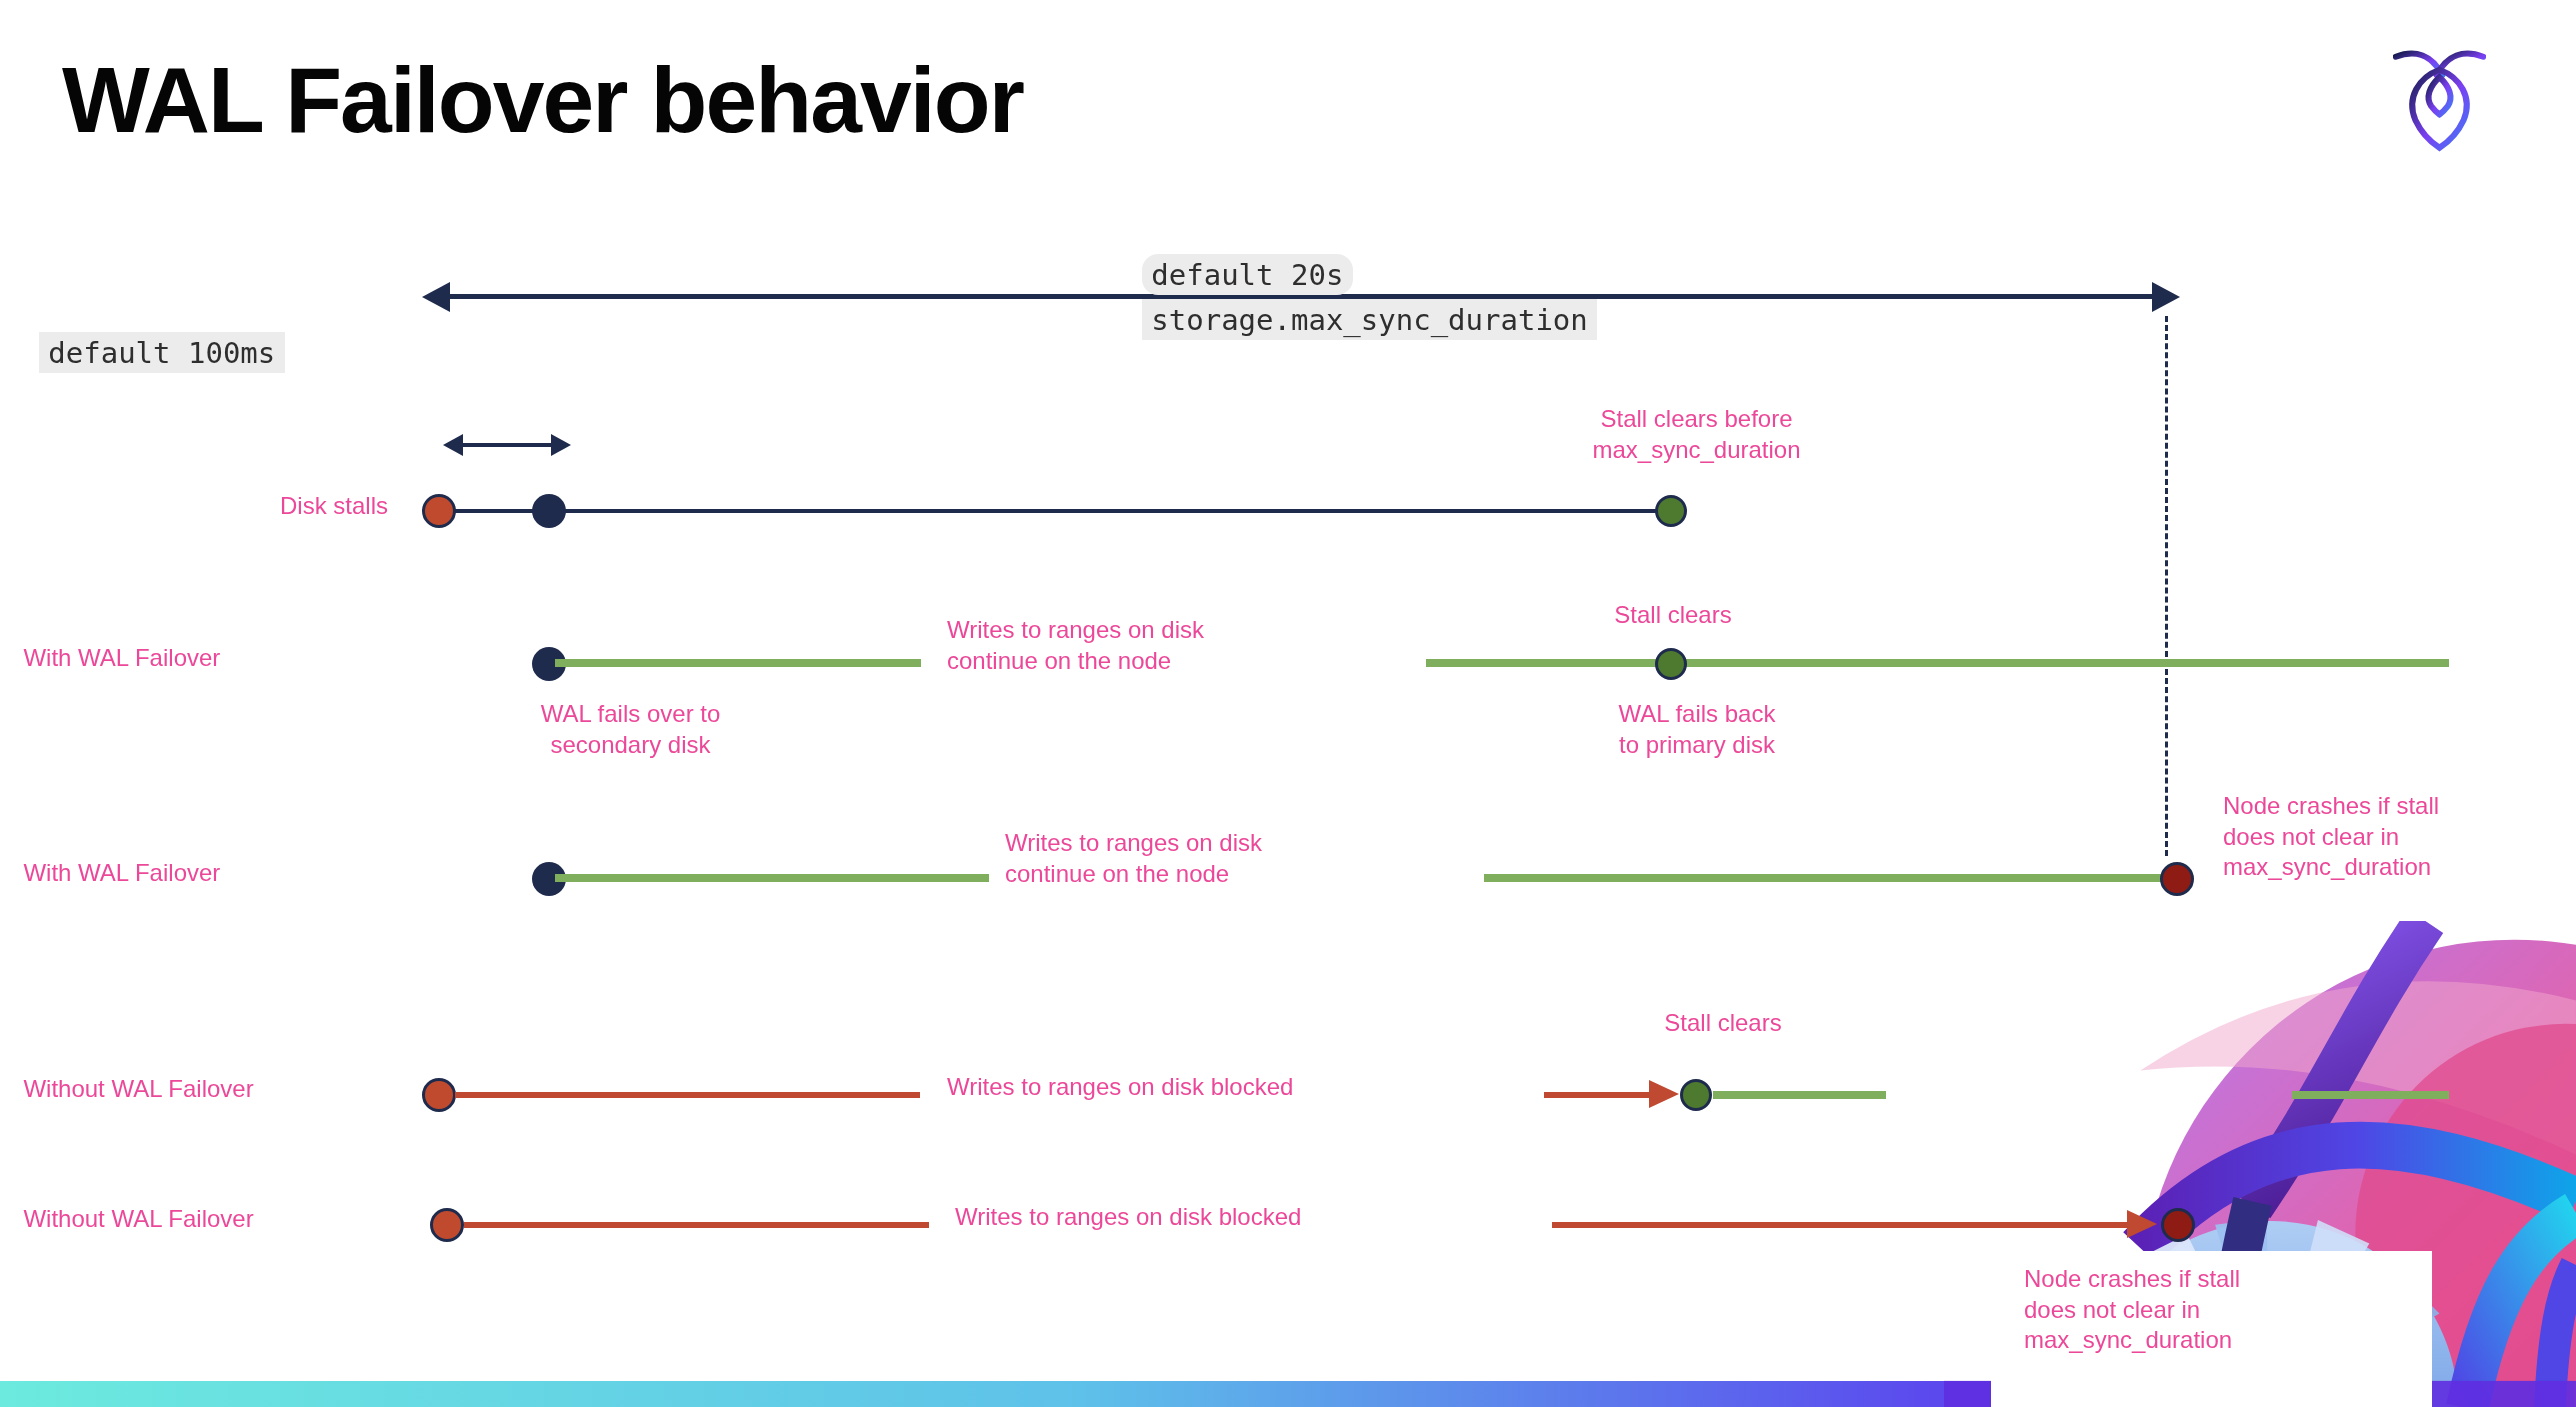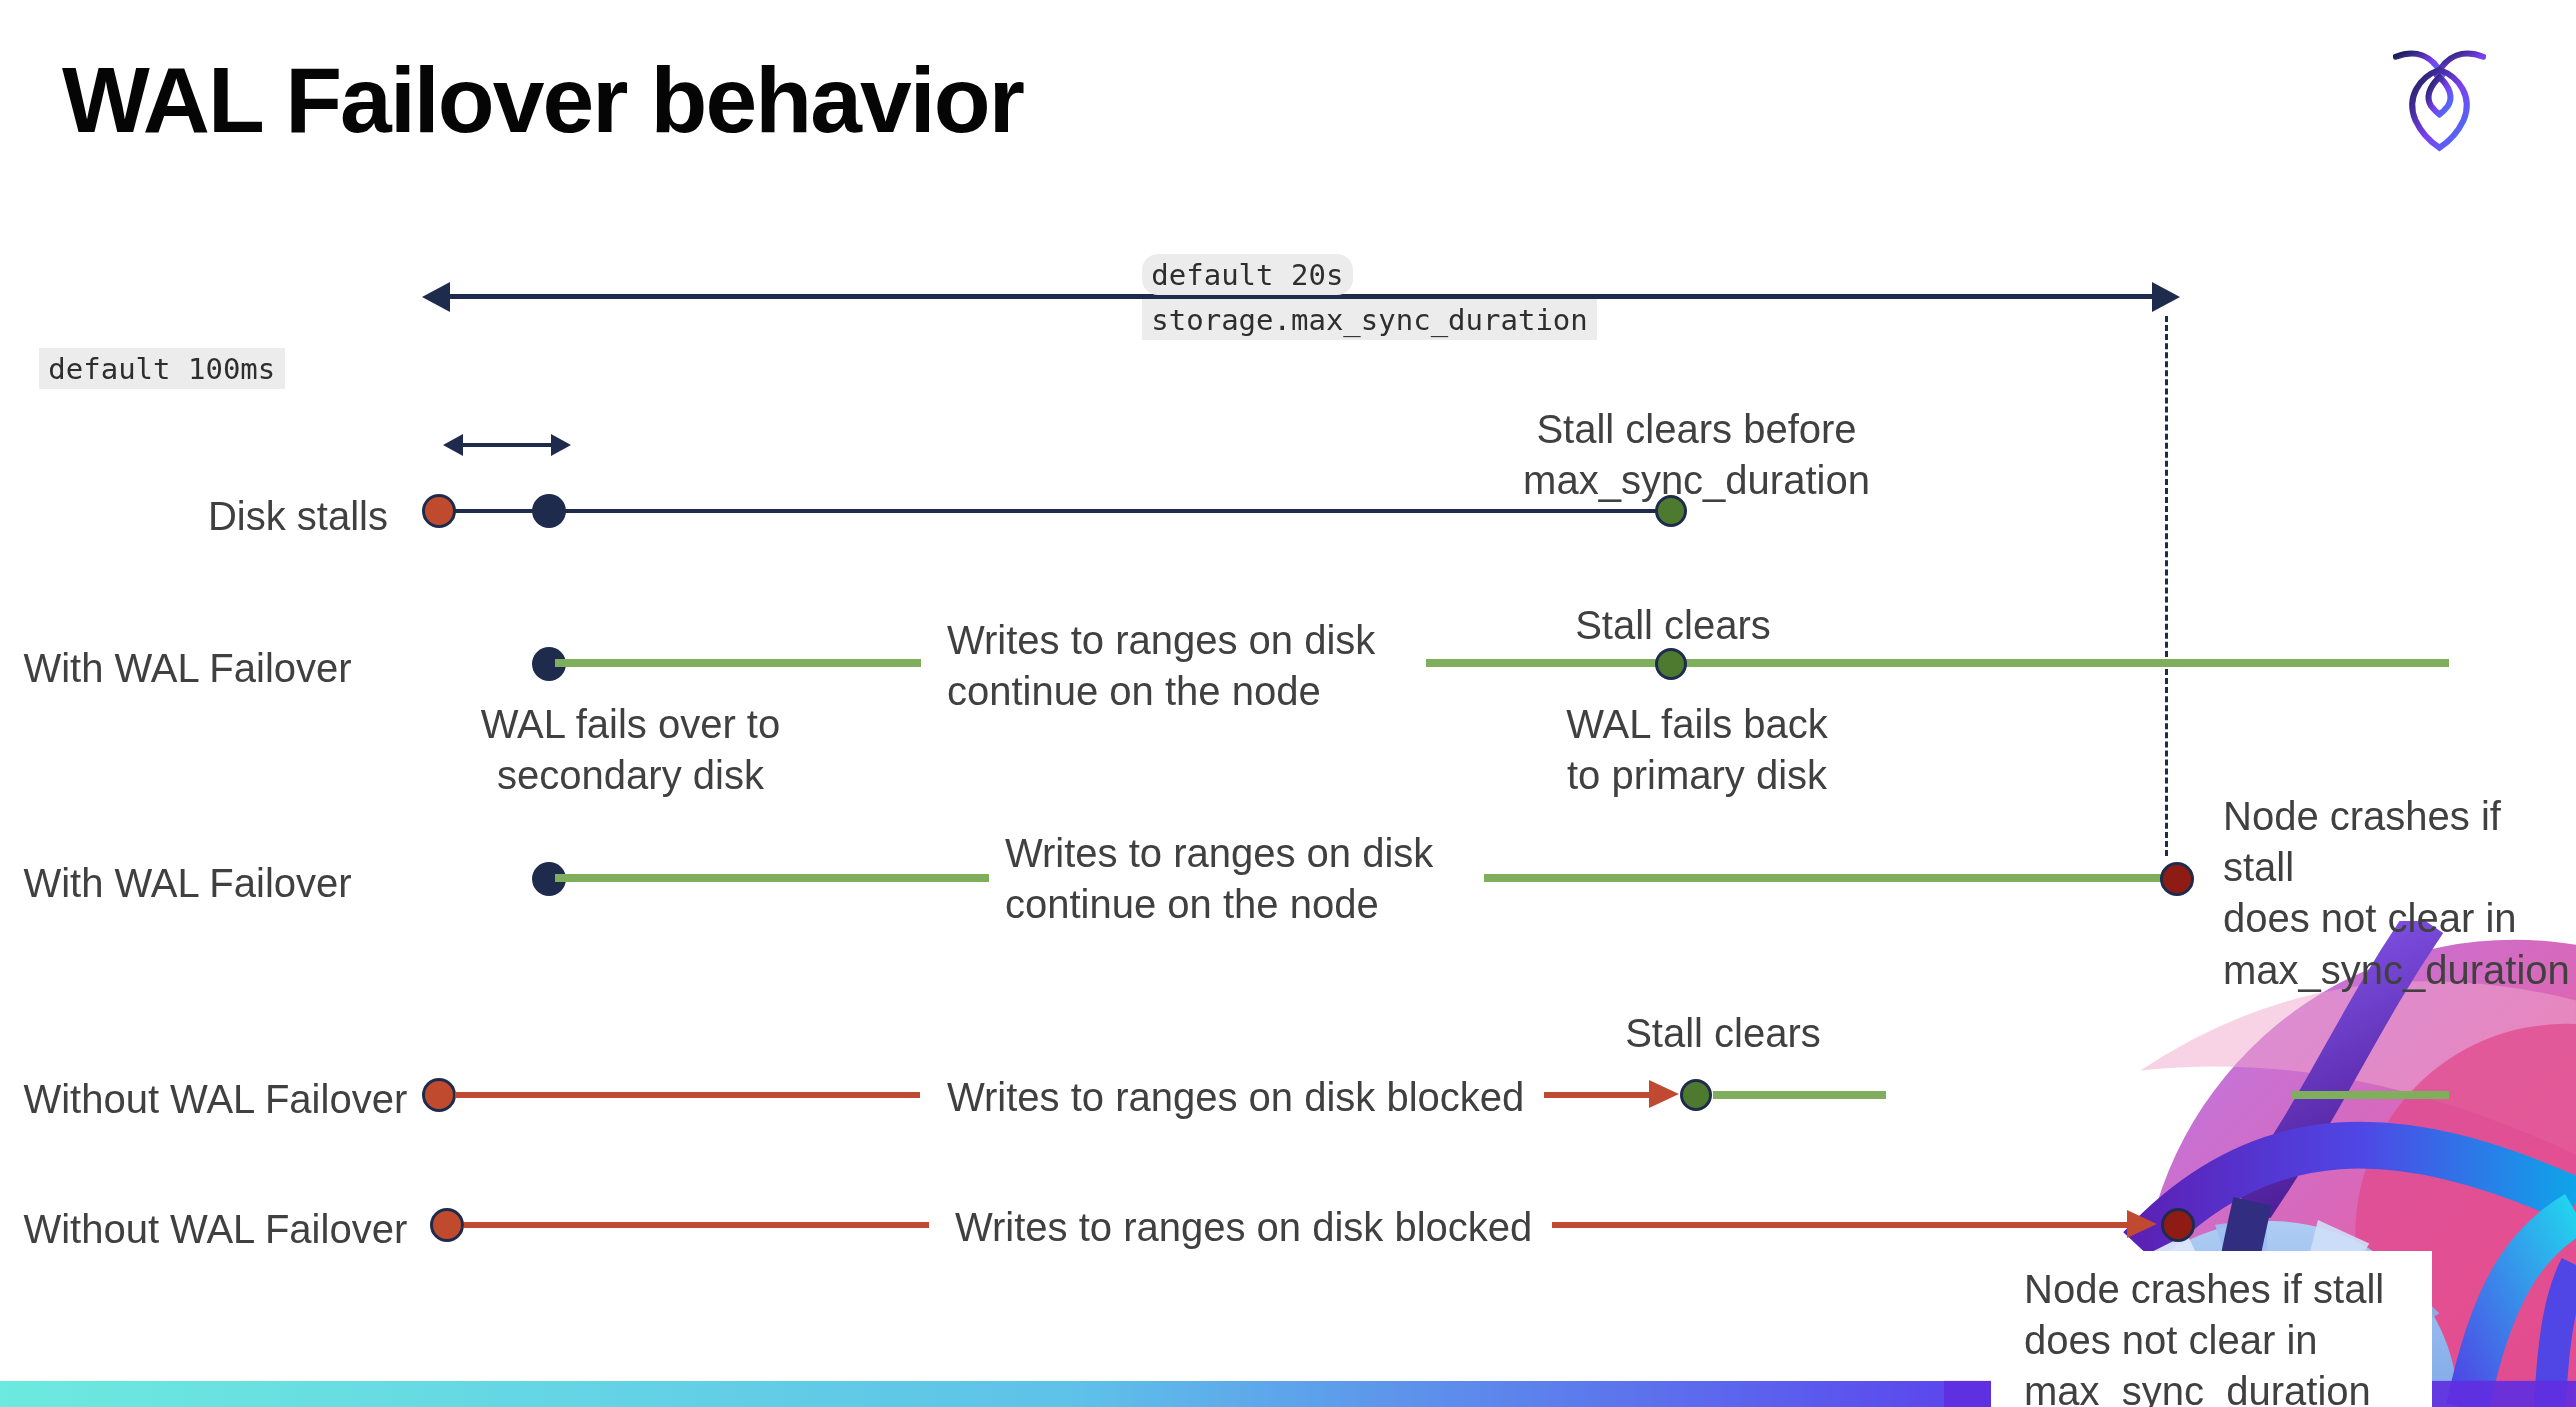--- a/index.html
+++ b/index.html
@@ -1,19 +1,19 @@
 <!DOCTYPE html>
 <html style="font-size:15px"><head>
 <meta charset="utf-8">
 <style>
   html,body{margin:0;padding:0;background:#ffffff;}
   .slide{position:relative;width:2576px;height:1408px;overflow:hidden;background:#ffffff;
          font-family:"Liberation Sans",sans-serif;}
   .abs{position:absolute;}
-  .txt{position:absolute;color:#404040;font-size:40px;line-height:1.28;white-space:pre-line;}
+  .txt{position:absolute;color:#ec4899;font-size:24px;line-height:1.28;white-space:pre-line;}
   .center{text-align:center;}
   .right{text-align:right;}
   .title{position:absolute;left:62px;top:47px;font-size:93px;font-weight:800;color:#050505;
          letter-spacing:-1.9px;}
   .codeline{position:absolute;font-family:"DejaVu Sans Mono","Liberation Mono",monospace;
             font-size:29px;color:#2e2e2e;background:#ececec;padding:3.7px 9.3px;white-space:pre;}
   .hline{position:absolute;}
   .navy-line{background:#1f2b4d;}
   .green-line{background:#7fae5c;}
   .red-line{background:#c04a31;}
@@ -105,21 +105,21 @@
       <path d="M50,72 L50,104"></path>
     </g>
   </svg>
 
   <div class="hline navy-line" style="left:449px;top:294px;width:1709px;height:4.7px;"></div>
   <div class="tri tri-l-navy" style="left:422px;top:282px;"></div>
   <div class="tri tri-r-navy" style="left:2152px;top:282px;"></div>
   <div class="codeline" style="left:1142px;top:254px;border-radius:16px;">default 20s</div>
   <div class="codeline" style="left:1142px;top:299px;">storage.max_sync_duration</div>
 
-  <div class="codeline" style="left:39px;top:348px;">default 100ms</div>
+  <div class="codeline" style="left:39px;top:332px;">default 100ms</div>
   <div class="hline navy-line" style="left:460px;top:443px;width:95px;height:3.7px;"></div>
   <div class="tri tri-l-navy-sm" style="left:443px;top:434px;"></div>
   <div class="tri tri-r-navy-sm" style="left:551px;top:434px;"></div>
 
   <div class="dashed-v" style="left:2165px;top:316px;height:540px;"></div>
 
   <div class="txt right" style="left:168px;top:491px;width:220px;">Disk stalls</div>
   <div class="hline navy-line" style="left:438px;top:509px;width:1233px;height:3.7px;"></div>
   <div class="dot dot-redorange" style="left:422px;top:494px;"></div>
   <div class="dot dot-navy" style="left:532px;top:494px;"></div>

